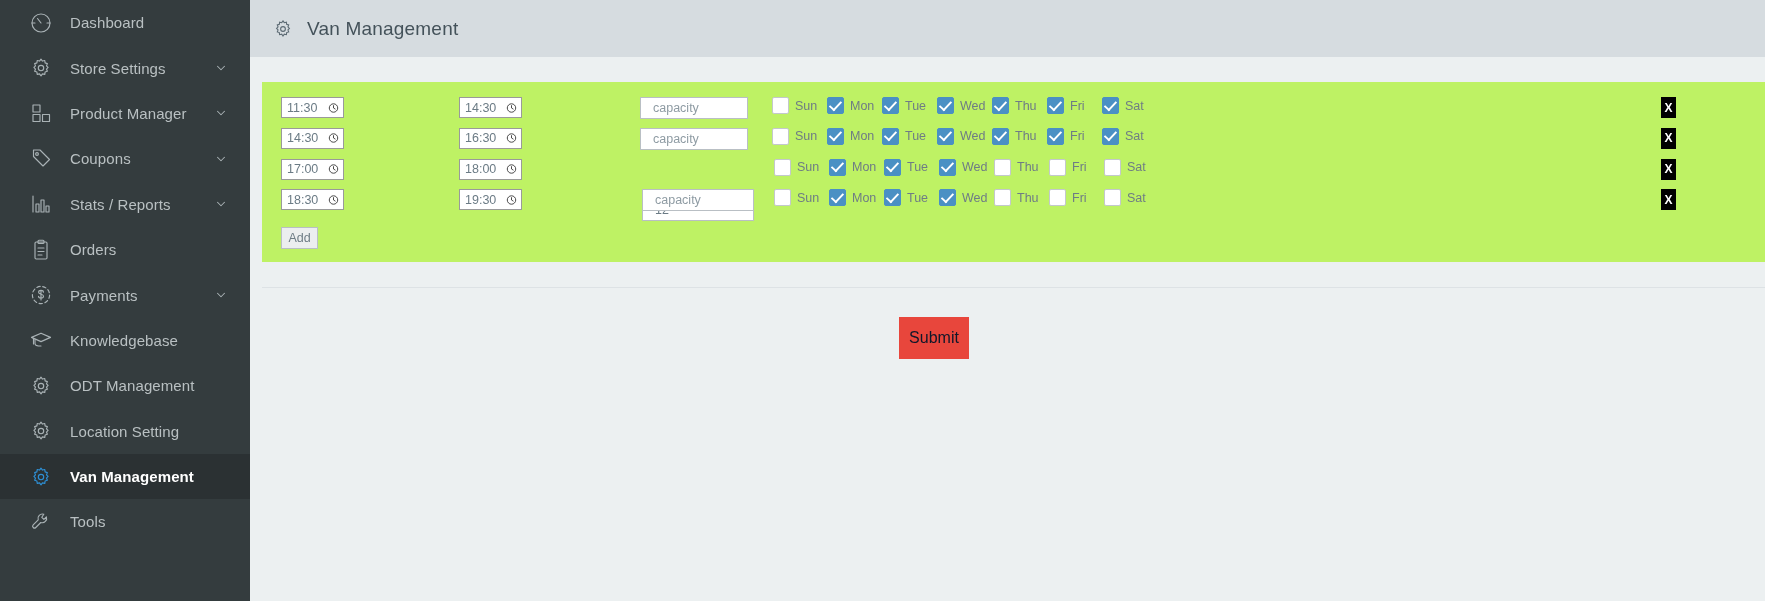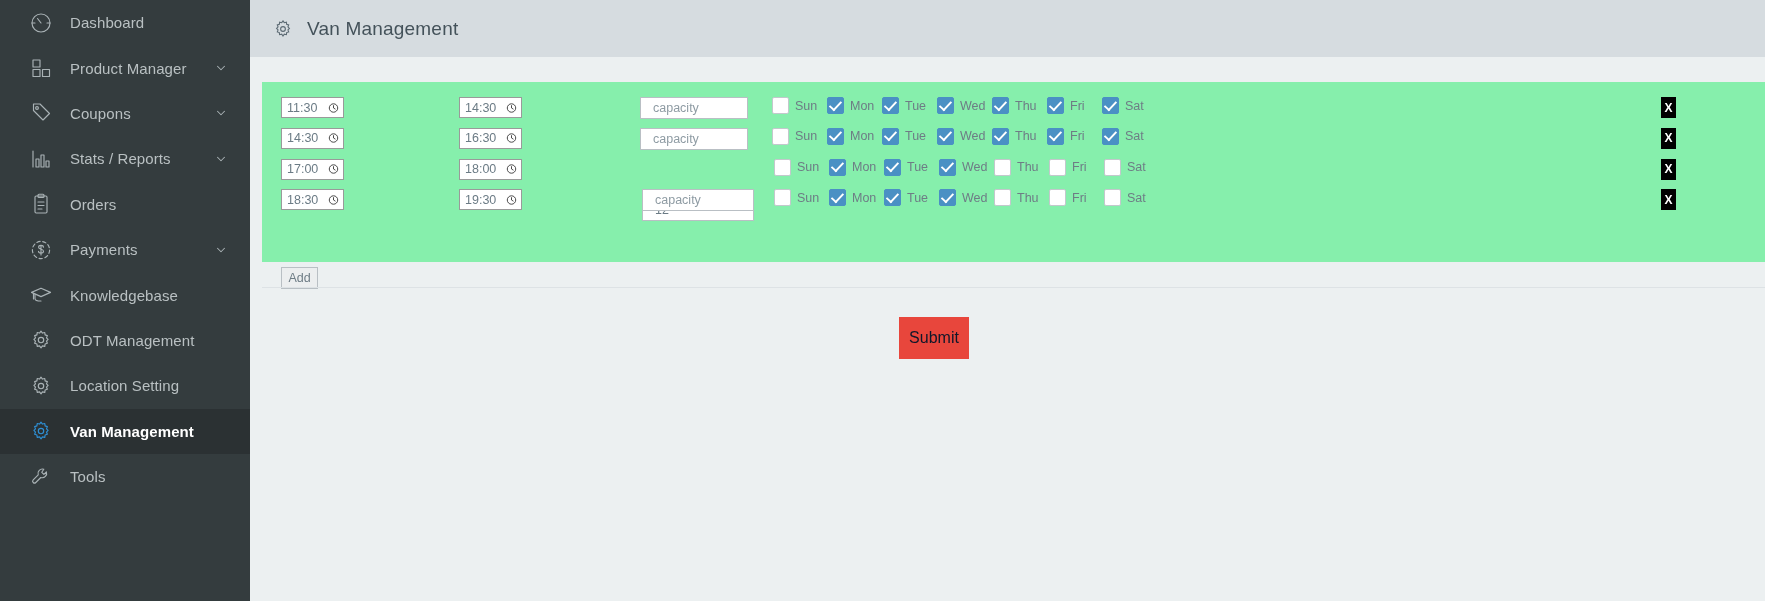--- a/index.html
+++ b/index.html
@@ -77,21 +77,21 @@
     color: #44525a;
     letter-spacing: .2px;
   }
 
   .panel {
     position: absolute;
     left: 12px;
     top: 82px;
     width: 1503px;
     height: 180px;
-    background: #86efac;
+    background: #bef264;
   }
 
   .rows { padding: 15px 0 0 0; }
 
   .row {
     position: relative;
     height: 30.8px;
   }
 
   .tinput {
@@ -231,20 +231,34 @@
             <circle cx="12" cy="12" r="9"></circle>
             <path d="M12 12 8.5 7.5"></path>
             <path d="M3 12h3M18 12h3"></path>
           </svg>
         </span>
         <span class="label">Dashboard</span>
       </div>
       <div class="nav-item">
         <span class="ico">
           <svg width="24" height="24" viewBox="0 0 24 24" fill="none" stroke="#a9b2b5" stroke-width="1.15" stroke-linecap="round" stroke-linejoin="round">
+            <circle cx="12" cy="12" r="2.7"></circle>
+            <path d="M12 3.1 13.45 5.05 15.8 4.55 16.1 6.9 18.35 7.6 17.5 9.85 19.1 11.45 17.5 13.05 18.35 15.3 16.1 16 15.8 18.35 13.45 17.85 12 19.8 10.55 17.85 8.2 18.35 7.9 16 5.65 15.3 6.5 13.05 4.9 11.45 6.5 9.85 5.65 7.6 7.9 6.9 8.2 4.55 10.55 5.05Z"></path>
+          </svg>
+        </span>
+        <span class="label">Store Settings</span>
+        <span class="chev">
+          <svg width="14" height="14" viewBox="0 0 24 24" fill="none" stroke="#a9b2b5" stroke-width="1.8" stroke-linecap="round" stroke-linejoin="round">
+            <path d="M6 9l6 6 6-6"></path>
+          </svg>
+        </span>
+      </div>
+      <div class="nav-item">
+        <span class="ico">
+          <svg width="24" height="24" viewBox="0 0 24 24" fill="none" stroke="#a9b2b5" stroke-width="1.15" stroke-linecap="round" stroke-linejoin="round">
             <rect x="4" y="4" width="7" height="7"></rect>
             <rect x="4" y="13.5" width="7" height="7"></rect>
             <rect x="13.5" y="13.5" width="7" height="7"></rect>
           </svg>
         </span>
         <span class="label">Product Manager</span>
         <span class="chev">
           <svg width="14" height="14" viewBox="0 0 24 24" fill="none" stroke="#a9b2b5" stroke-width="1.8" stroke-linecap="round" stroke-linejoin="round">
             <path d="M6 9l6 6 6-6"></path>
           </svg>
@@ -559,21 +573,21 @@
                 <span class="dl">Fri</span>
               </label>
               <label class="day">
                 <span class="cb"></span>
                 <span class="dl">Sat</span>
               </label>
             </div>
             <div class="xbtn" style="left: 1399px;">X</div>
           </div>
         </div>
-      <div class="addbtn" id="addbtn" style="top: 145.2px; margin-top: 40px;">Add</div>
+      <div class="addbtn" id="addbtn" style="top: 145.2px;">Add</div>
     </div>
 
     <div class="divider"></div>
 
     <button class="submit">Submit</button>
 
   </div>
 </div>
 
 </body></html>

